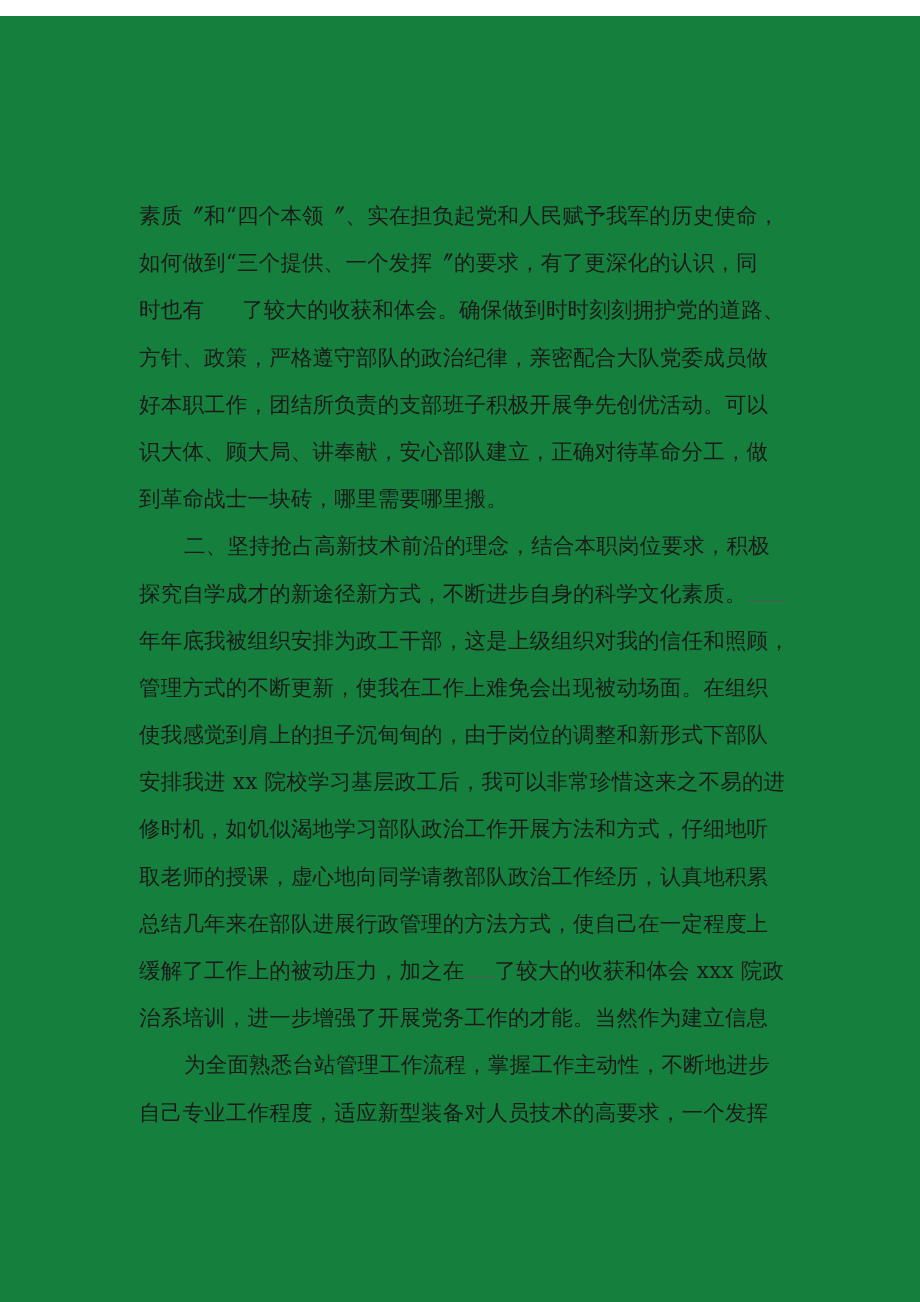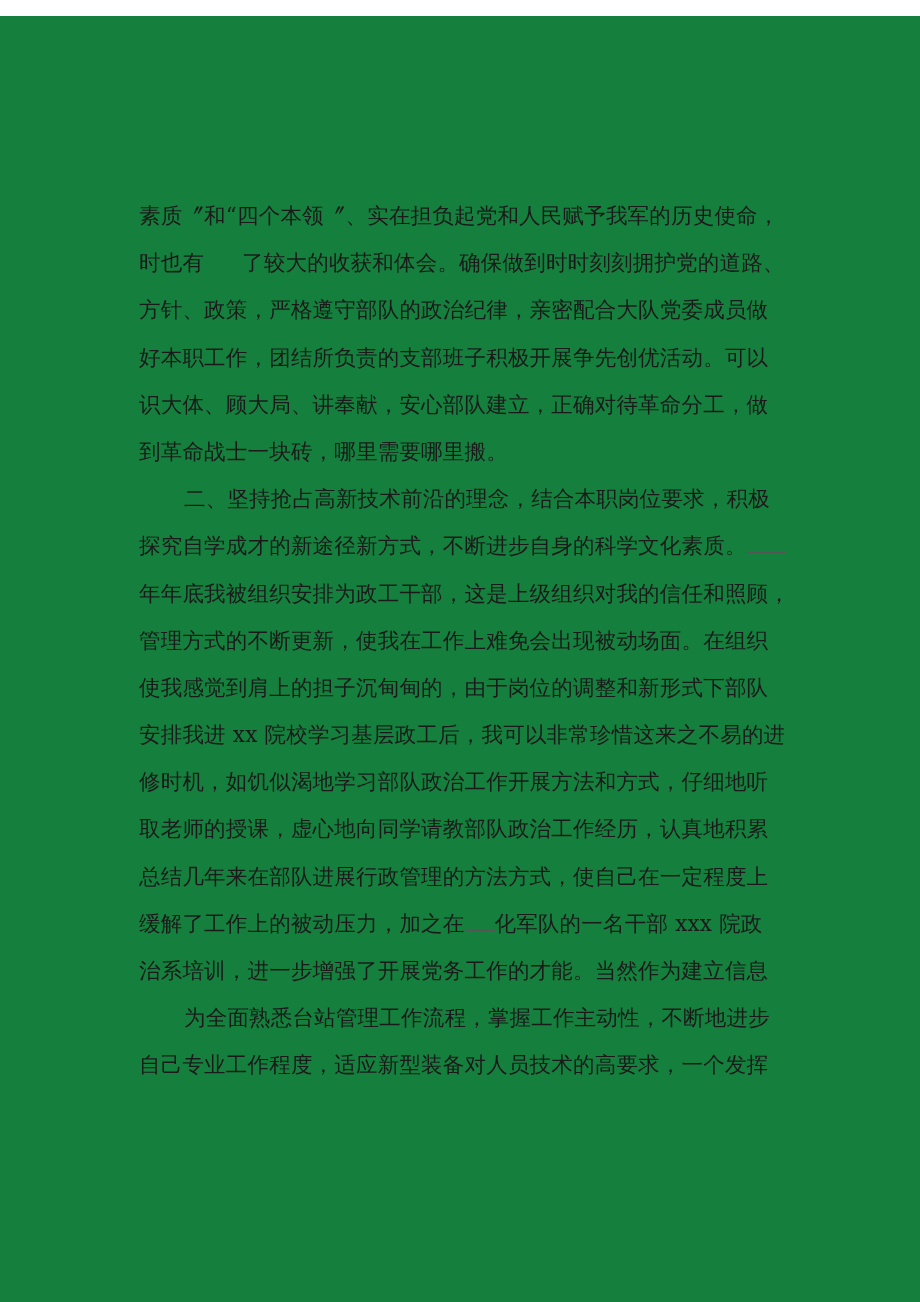--- a/index.html
+++ b/index.html
@@ -51,35 +51,36 @@
       width: 38px;
     }
   </style>
 </head>
 <body>
 
 <div class="page">
   <div class="body-text">
 
     <div class="line">素质〞和“四个本领〞、实在担负起党和人民赋予我军的历史使命，</div>
+    <div class="line">如何做到“三个提供、一个发挥〞的要求，有了更深化的认识，同</div>
     <div class="line"><span>时也有</span><span class="gap"></span><span>了较大的收获和体会。确保做到时时刻刻拥护党的道路、</span></div>
     <div class="line">方针、政策，严格遵守部队的政治纪律，亲密配合大队党委成员做</div>
     <div class="line">好本职工作，团结所负责的支部班子积极开展争先创优活动。可以</div>
     <div class="line">识大体、顾大局、讲奉献，安心部队建立，正确对待革命分工，做</div>
     <div class="line">到革命战士一块砖，哪里需要哪里搬。</div>
 
     <div class="line indent">二、坚持抢占高新技术前沿的理念，结合本职岗位要求，积极</div>
     <div class="line"><span>探究自学成才的新途径新方式，不断进步自身的科学文化素质。</span><span class="blank w40"></span></div>
     <div class="line">年年底我被组织安排为政工干部，这是上级组织对我的信任和照顾，</div>
     <div class="line">管理方式的不断更新，使我在工作上难免会出现被动场面。在组织</div>
     <div class="line">使我感觉到肩上的担子沉甸甸的，由于岗位的调整和新形式下部队</div>
     <div class="line">安排我进 xx 院校学习基层政工后，我可以非常珍惜这来之不易的进</div>
     <div class="line">修时机，如饥似渴地学习部队政治工作开展方法和方式，仔细地听</div>
     <div class="line">取老师的授课，虚心地向同学请教部队政治工作经历，认真地积累</div>
     <div class="line">总结几年来在部队进展行政管理的方法方式，使自己在一定程度上</div>
-    <div class="line"><span>缓解了工作上的被动压力，加之在</span><span class="blank w28"></span><span>化军队的一名干部 xxx 院政</span></div>
+    <div class="line"><span>缓解了工作上的被动压力，加之在</span><span class="blank w28"></span><span>了较大的收获和体会 xxx 院政</span></div>
     <div class="line">治系培训，进一步增强了开展党务工作的才能。当然作为建立信息</div>
 
     <div class="line indent">为全面熟悉台站管理工作流程，掌握工作主动性，不断地进步</div>
     <div class="line">自己专业工作程度，适应新型装备对人员技术的高要求，一个发挥</div>
 
   </div>
 </div>
 
 </body></html>

